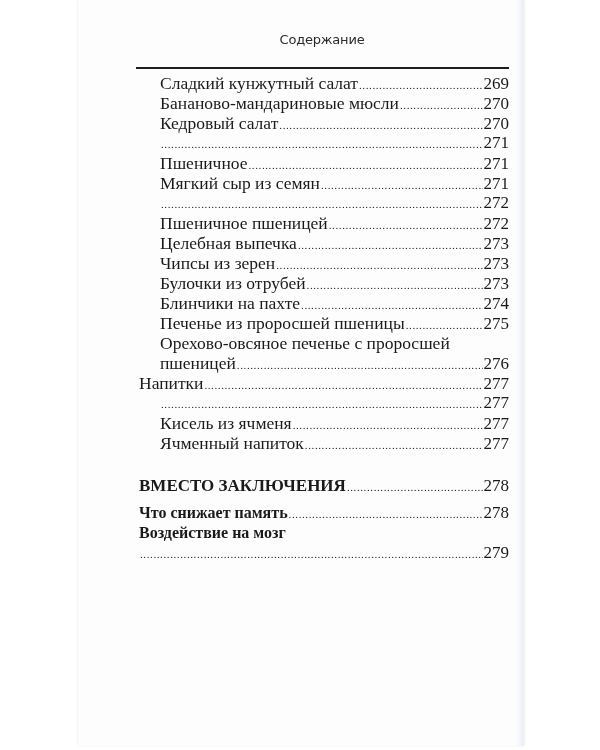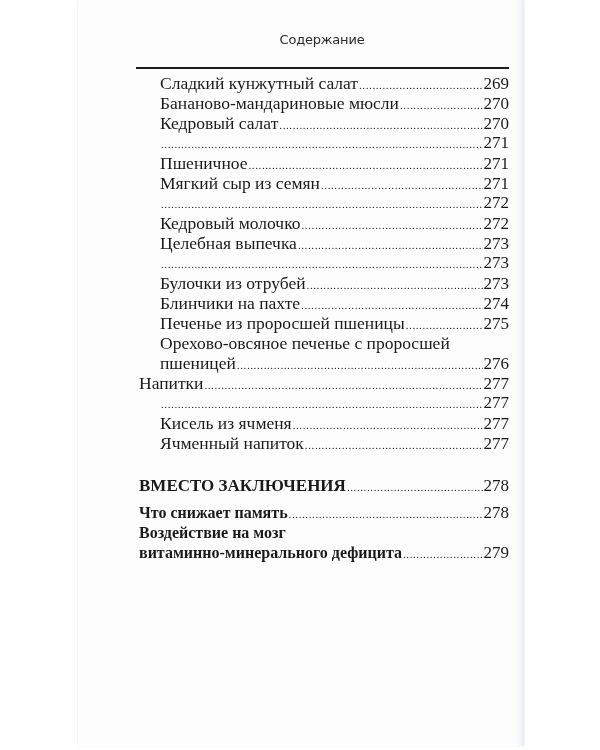--- a/index.html
+++ b/index.html
@@ -126,30 +126,31 @@
   <div class="toc-row lvl1" style="top:173px">
     <span class="title">Мягкий сыр из семян</span>
     <span class="leader"></span>
     <span class="num">271</span>
   </div>
   <div class="toc-row lvl1" style="top:193px">
     <span class="leader"></span>
     <span class="num">272</span>
   </div>
   <div class="toc-row lvl1" style="top:213px">
-    <span class="title">Кедровый молочко</span>
+    <span class="title">Пшеничное пшеницей</span>
     <span class="leader"></span>
     <span class="num">272</span>
   </div>
   <div class="toc-row lvl1" style="top:233px">
     <span class="title">Целебная выпечка</span>
     <span class="leader"></span>
     <span class="num">273</span>
   </div>
   <div class="toc-row lvl1" style="top:253px">
+    <span class="title">Чипсы из зерен</span>
     <span class="leader"></span>
     <span class="num">273</span>
   </div>
   <div class="toc-row lvl1" style="top:273px">
     <span class="title">Булочки из отрубей</span>
     <span class="leader"></span>
     <span class="num">273</span>
   </div>
   <div class="toc-row lvl1" style="top:293px">
     <span class="title">Блинчики на пахте</span>
@@ -197,18 +198,17 @@
 
   <div class="toc-row lvl0 bold" style="top:503px">
     <span class="title">Что снижает память</span>
     <span class="leader"></span>
     <span class="num">278</span>
   </div>
   <div class="toc-row lvl0 bold noleader" style="top:523px">
     <span class="title">Воздействие на мозг</span>
   </div>
   <div class="toc-row lvl0 bold" style="top:543px">
-    <span class="title">витаминно-минерального дефицита</span>
     <span class="leader"></span>
     <span class="num">279</span>
   </div>
 
 </div>
 
 </body></html>

